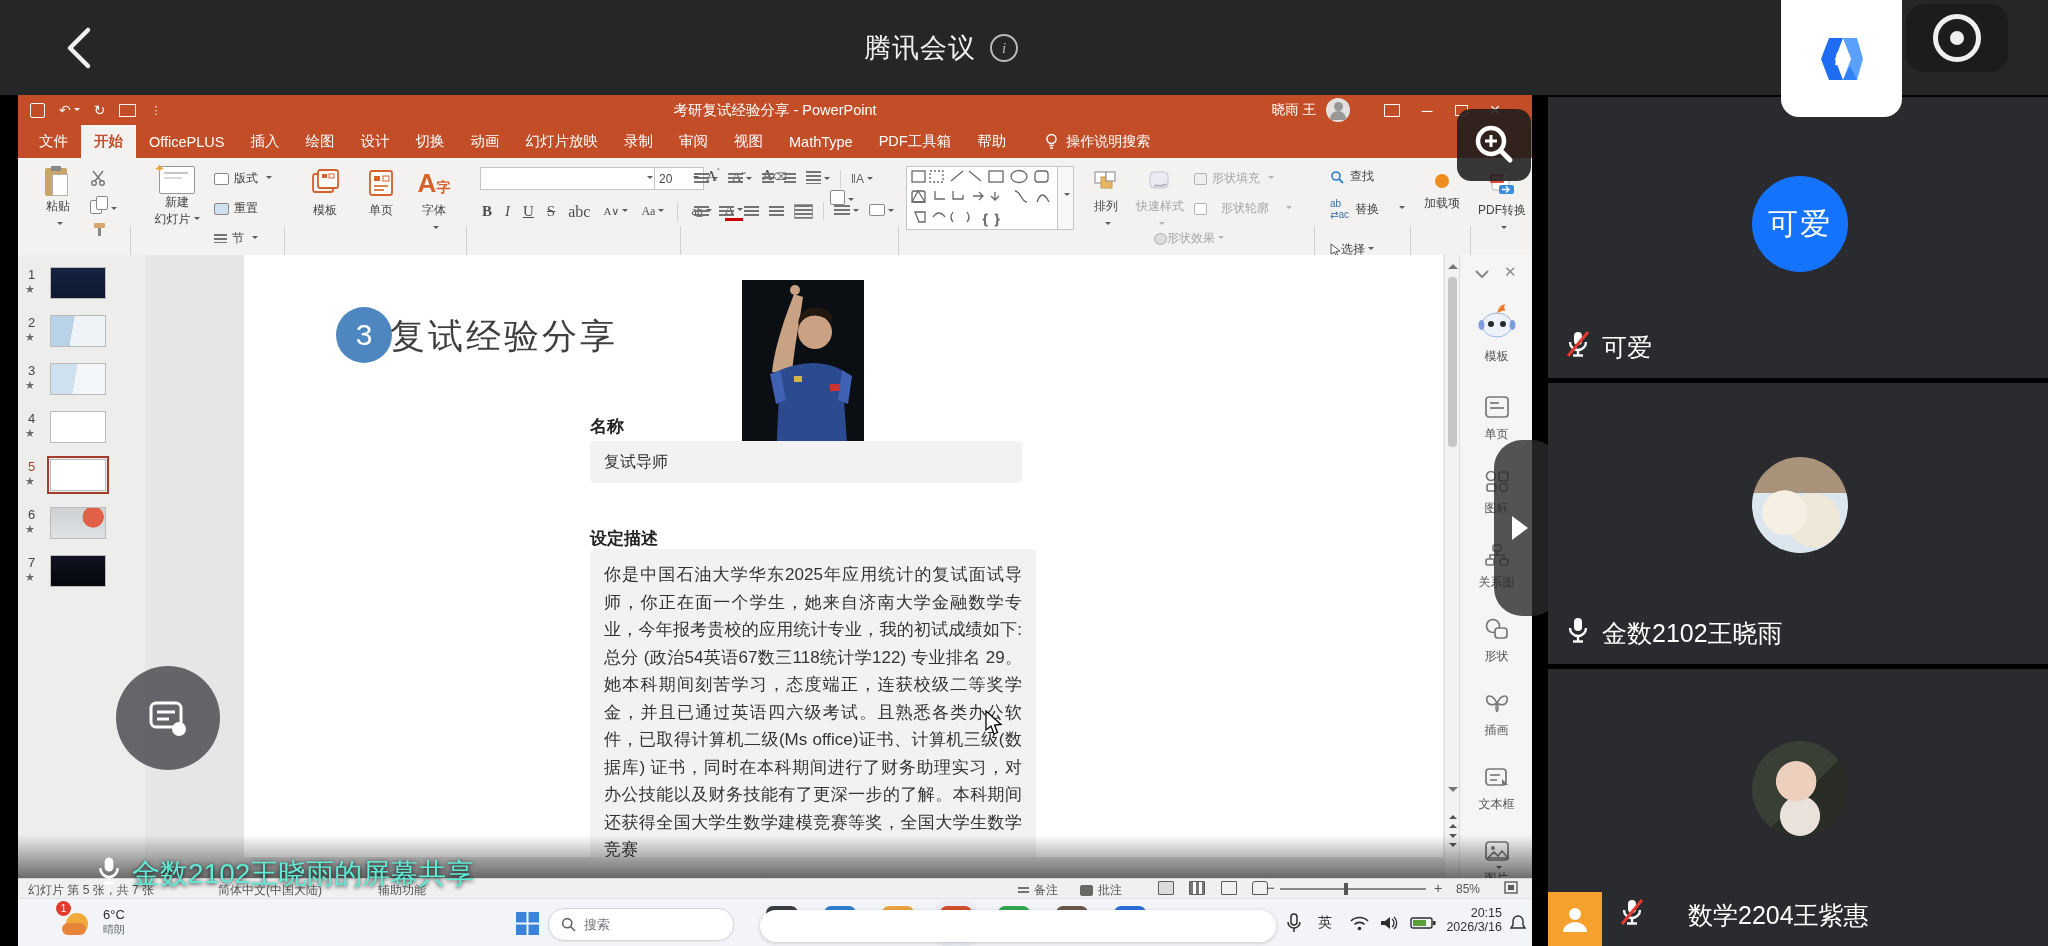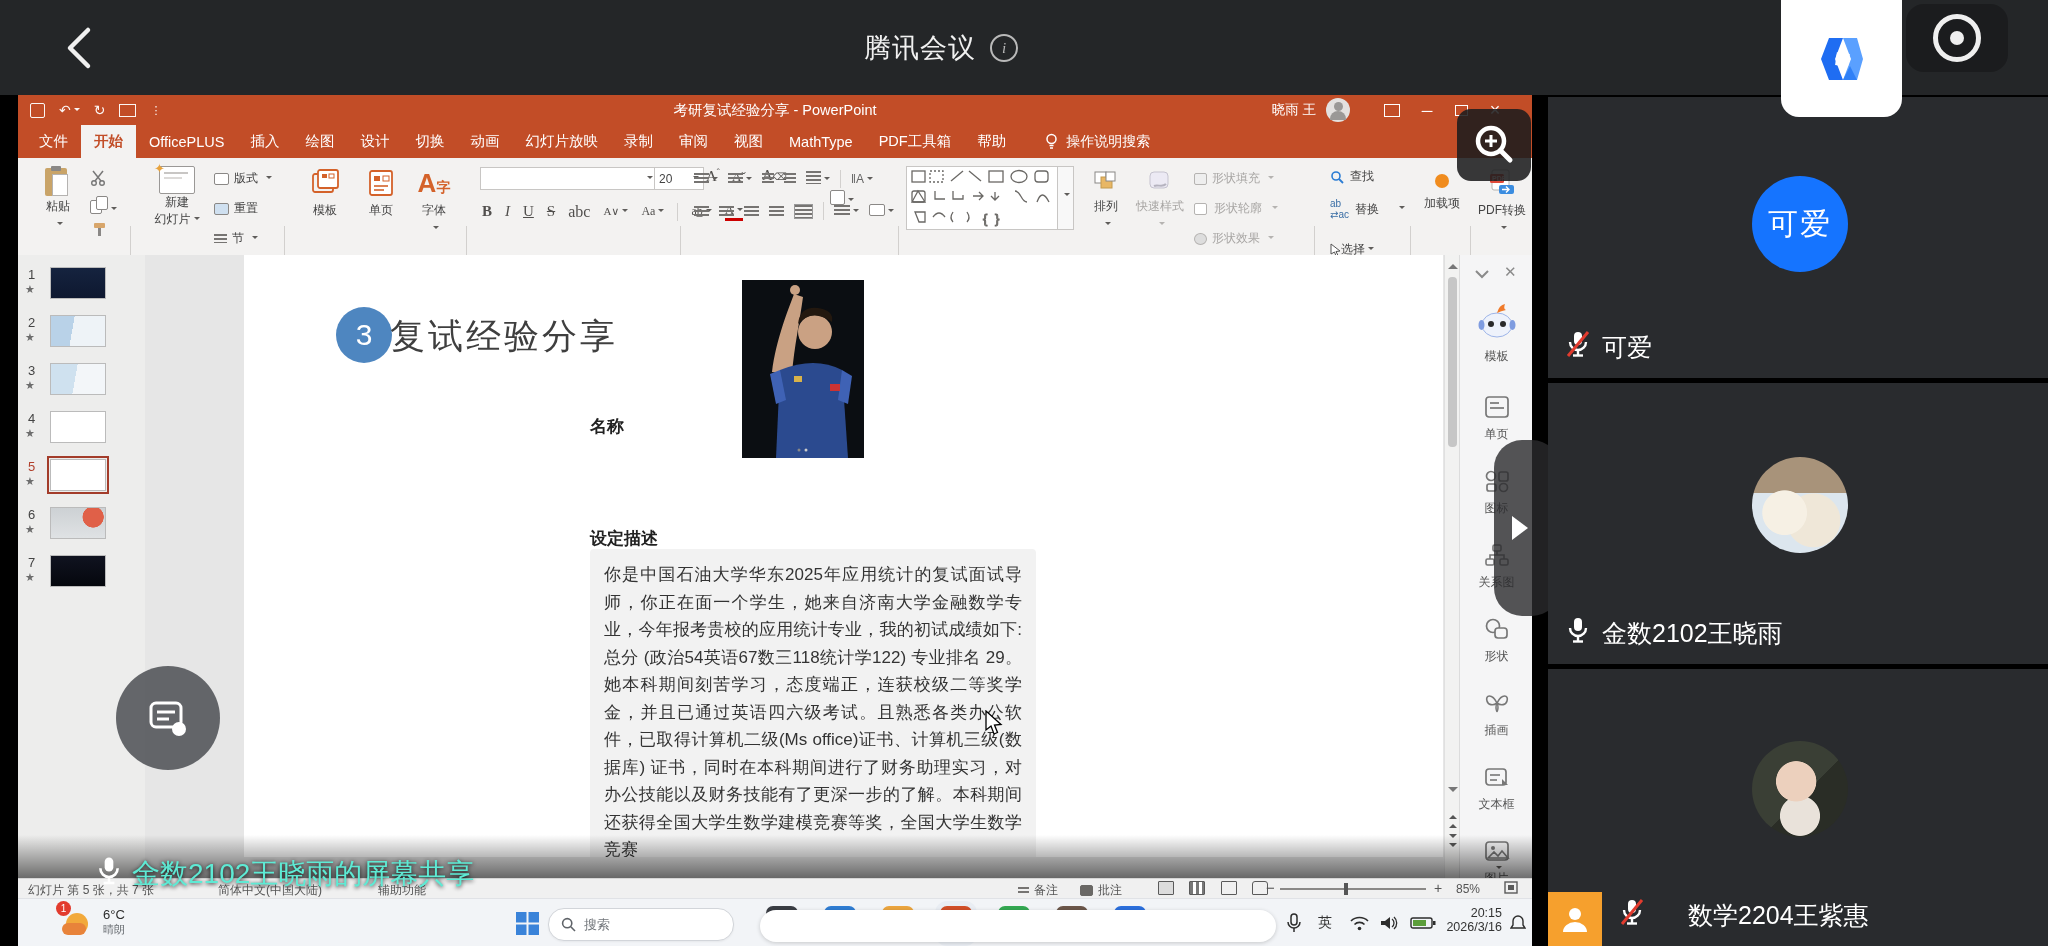--- a/index.html
+++ b/index.html
@@ -338,26 +338,26 @@
             <rect x="4" y="2" width="18" height="16" rx="4" fill="#eceaf4" stroke="#c5c3cf"></rect>
             <path d="M8 16 c4 -2 8 2 12 -2" stroke="#b5b3bf" fill="none" stroke-width="2"></path>
           </svg>
         <div class="rbtn-lbl dis">快速样式</div><span class="chev dis"></span>
       </div>
       <div class="abs flex" style="left:1176px;top:12px;gap:5px;">
         <span class="ghost" style="width:11px;height:10px;background:#eee;border-color:#b5b3b1;"></span>
           <span class="rbtn-lbl dis">形状填充</span>
           <span class="chev dis"></span>
       </div>
-      <div class="abs flex" style="left:1176px;top:42px;gap:7px;">
+      <div class="abs flex" style="left:1176px;top:42px;gap:14px;">
         <span class="ghost" style="width:11px;height:10px;background:#fff;border-color:#b5b3b1;"></span>
           <span class="rbtn-lbl dis">形状轮廓</span>
           <span class="chev dis"></span>
       </div>
-      <div class="abs flex" style="left:1176px;top:72px;gap:5px;">
+      <div class="abs flex" style="left:1136px;top:72px;">
         <span class="ghost" style="width:11px;height:10px;background:#ddd;border-color:#b5b3b1;border-radius:50%;"></span>
           <span class="rbtn-lbl dis">形状效果</span>
           <span class="chev dis"></span>
       </div>
       <div class="launcher" style="left:1282px;top:144px;"></div>
       <div class="gdiv" style="left:1296px;"></div>
 
       <div class="abs flex" style="left:1312px;top:10px;gap:6px;">
         <svg width="14" height="14" viewBox="0 0 14 14">
             <circle cx="6" cy="6" r="4" fill="none" stroke="#2b7cd3" stroke-width="1.6"></circle>
@@ -459,20 +459,21 @@
           <path d="M56 44 q14 -16 34 -2 q2 -12 -14 -14 q-18 -2 -20 16z" fill="#23180f"></path>
           <path d="M38 90 q35 -14 62 0 l6 88 H34 Z" fill="#2b4a8f"></path>
           <path d="M38 90 l-10 4 6 30 10 -4z" fill="#3f62b5"></path>
           <path d="M100 90 l10 6 -4 28 -10 -4z" fill="#3f62b5"></path>
           <rect x="88" y="104" width="10" height="7" fill="#c33"></rect>
           <rect x="52" y="96" width="8" height="6" fill="#d8b24a"></rect>
           <circle cx="57" cy="170" r="1.5" fill="#888"></circle>
             <circle cx="64" cy="170" r="1.5" fill="#ccc"></circle>
         </svg>
         <div class="fld-label" style="left:346px;top:160px;">名称</div>
+        <div class="fld-box" style="top:186px;height:42px;display:flex;align-items:center;padding-left:14px;font-size:16px;">复试导师</div>
         <div class="fld-label" style="left:346px;top:272px;">设定描述</div>
         <div class="fld-box" style="top:294px;height:302px;padding:12px 14px;font-size:17px;line-height:27.5px;overflow:hidden;text-align:justify;">你是中国石油大学华东2025年应用统计的复试面试导师，你正在面一个学生，她来自济南大学金融数学专业，今年报考贵校的应用统计专业，我的初试成绩如下:总分 (政治54英语67数三118统计学122) 专业排名 29。她本科期间刻苦学习，态度端正，连获校级二等奖学金，并且已通过英语四六级考试。且熟悉各类办公软件，已取得计算机二级(Ms office)证书、计算机三级(数据库) 证书，同时在本科期间进行了财务助理实习，对办公技能以及财务技能有了更深一步的了解。本科期间还获得全国大学生数学建模竞赛等奖，全国大学生数学竞赛</div>
       </div>
     </div>
 
     <div class="abs" id="vscroll">
       <div class="sarrow" style="border-bottom-color:#777;margin-top:4px;"></div>
       <div style="width:9px;height:170px;background:#c6c6c6;border-radius:4px;margin:8px auto 0;"></div>
       <div class="sarrow" style="border-top-color:#777;margin-top:340px;"></div>
       <div style="margin-top:14px;">

